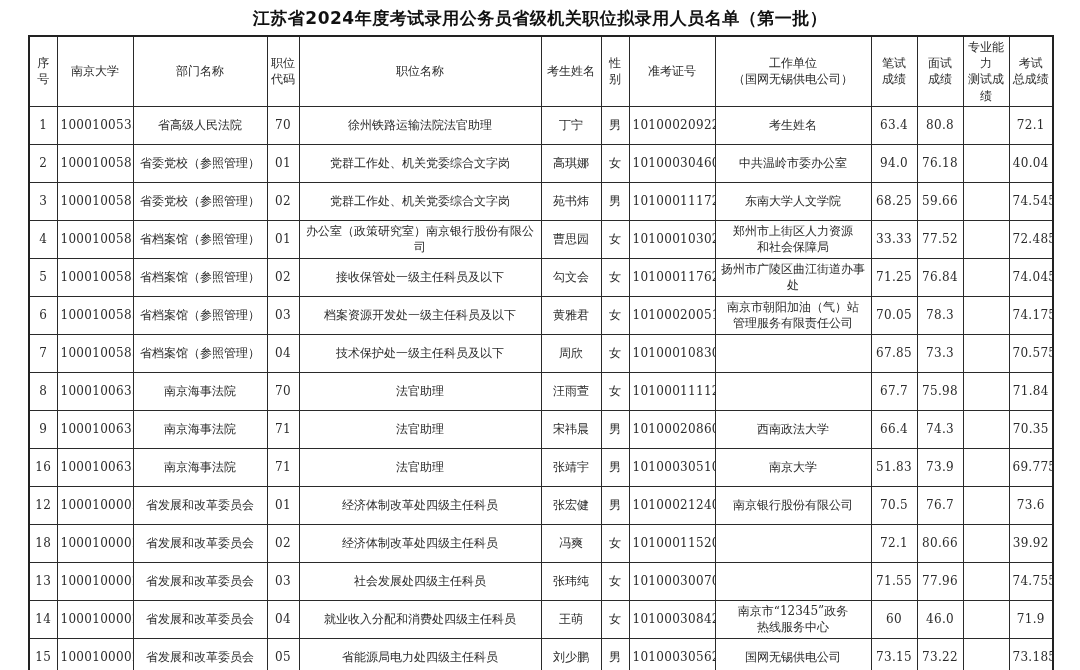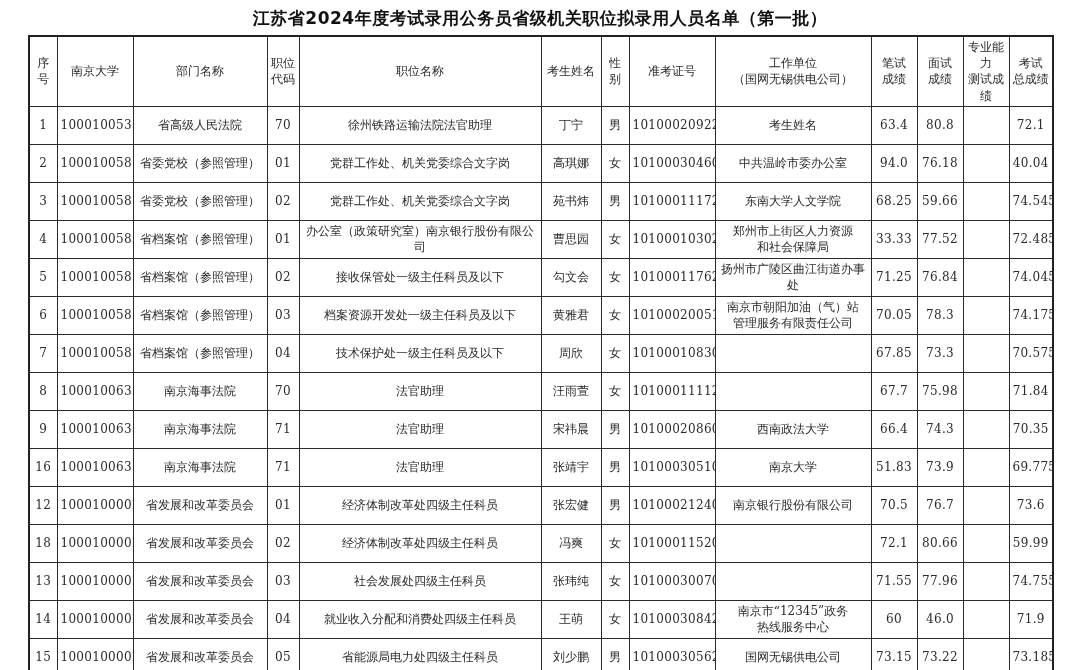--- a/index.html
+++ b/index.html
@@ -264,21 +264,21 @@
           <td>省发展和改革委员会</td>
           <td class="num">02</td>
           <td>经济体制改革处四级主任科员</td>
           <td>冯爽</td>
           <td>女</td>
           <td class="num">101000115206</td>
           <td></td>
           <td class="num">72.1</td>
           <td class="num">80.66</td>
           <td class="num"></td>
-          <td class="num">59.99</td>
+          <td class="num">39.92</td>
         </tr>
         <tr>
           <td class="num">13</td>
           <td class="num">1000100002</td>
           <td>省发展和改革委员会</td>
           <td class="num">03</td>
           <td>社会发展处四级主任科员</td>
           <td>张玮纯</td>
           <td>女</td>
           <td class="num">101000300706</td>

